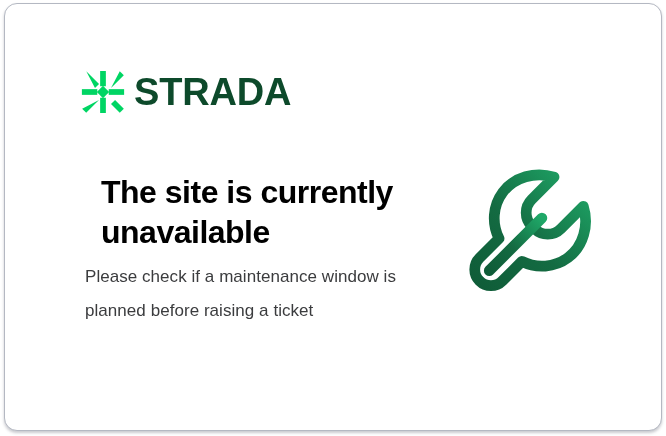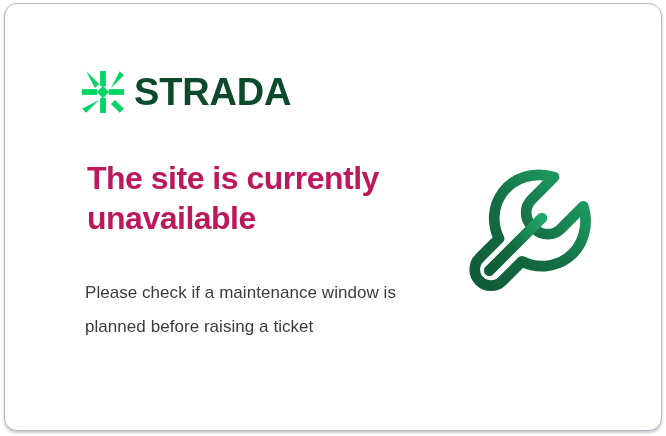--- a/index.html
+++ b/index.html
@@ -62,34 +62,34 @@
     white-space: nowrap;
     font-family: "Liberation Sans", sans-serif;
   }
 
   
   .headline {
     position: absolute;
     left: 80px;
     top: 152px;
     width: 330px;
-    margin: 2px;
+    margin: 16px;
     font-size: 32px;
     line-height: 40px;
     font-weight: 700;
     letter-spacing: -0.5px;
-    color: #be185d;
+    color: #000000;
     font-family: "Liberation Sans", sans-serif;
   }
 
   
   .body-copy {
     position: absolute;
     left: 80px;
-    top: 272px;
+    top: 256px;
     width: 320px;
     margin: 0;
     font-size: 17px;
     line-height: 34px;
     font-weight: 400;
     color: #3b3c3e;
     letter-spacing: 0.05px;
     font-family: "Liberation Sans", sans-serif;
   }
 

